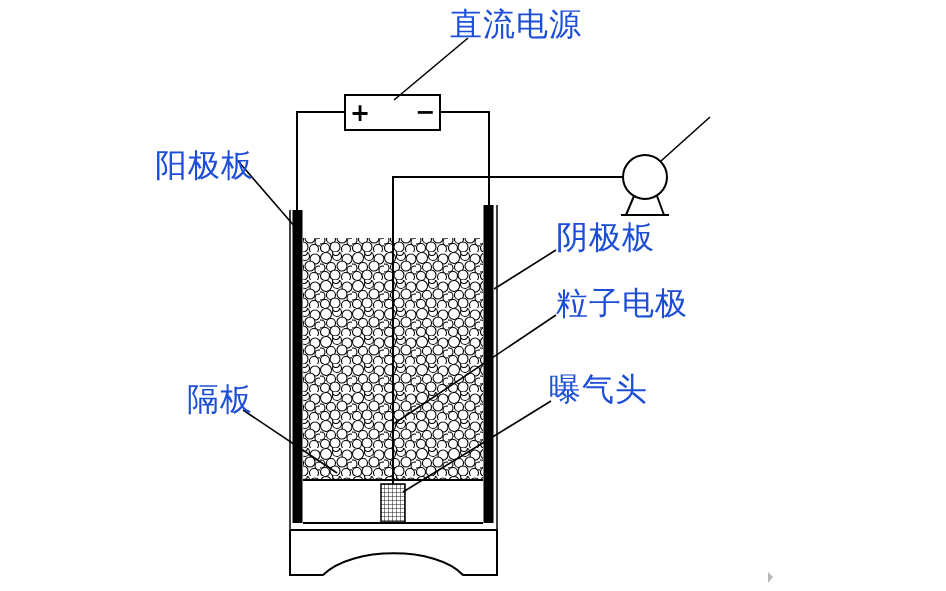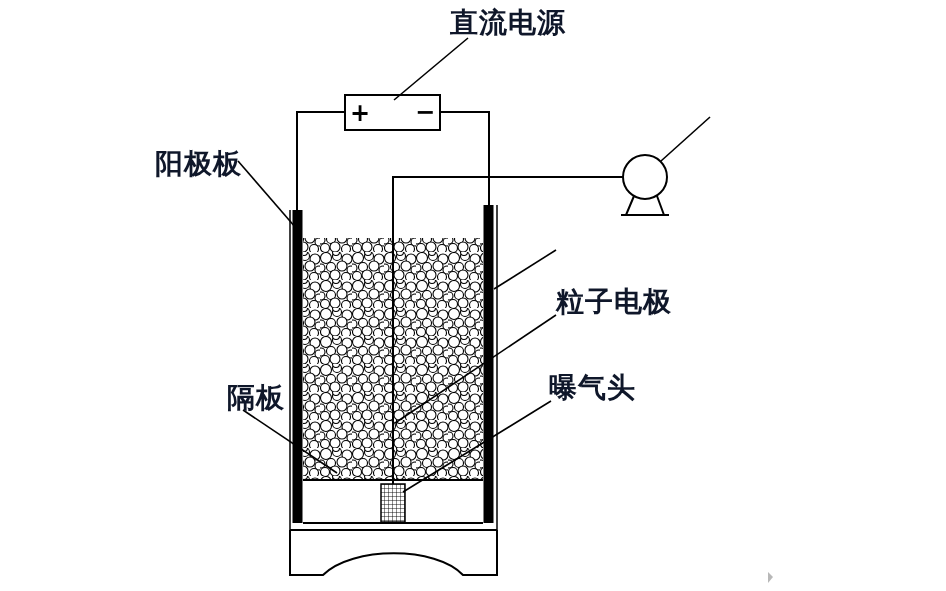--- a/index.html
+++ b/index.html
@@ -19,24 +19,24 @@
   }
   svg.linework {
     position: absolute;
     left: 0; top: 0;
     width: 946px;
     height: 591px;
   }
   .label {
     position: absolute;
     font-family: "DejaVu Sans", "DejaVu Serif", sans-serif;
-    font-weight: bold;
-    font-size: 28px;
+    font-weight: normal;
+    font-size: 32px;
     line-height: 1.05;
-    color: #0f172a;
+    color: #1d4ed8;
     white-space: nowrap;
     letter-spacing: 1px;
   }
   .battery-sign {
     font-family: "DejaVu Sans", sans-serif;
     font-weight: bold;
     font-size: 24px;
   }
   .stray {
     position: absolute;
@@ -115,18 +115,19 @@
       <line x1="238" y1="161" x2="296" y2="228"></line>
       <line x1="556" y1="250" x2="494" y2="289"></line>
       <line x1="556" y1="315" x2="395" y2="423"></line>
       <line x1="551" y1="401" x2="403" y2="492"></line>
       <line x1="243" y1="410" x2="337" y2="473"></line>
     </g>
   </svg>
 
   <div class="label" style="left:450px; top:8px;">直流电源</div>
   <div class="label" style="left:155px; top:133px;margin-top:16px;">阳极板</div>
+  <div class="label" style="left:556px; top:221px;">阴极板</div>
   <div class="label" style="left:556px; top:287px;">粒子电极</div>
   <div class="label" style="left:549px; top:373px;">曝气头</div>
-  <div class="label" style="left:187px; top:383px;margin-left:40px;">隔板</div>
+  <div class="label" style="left:187px; top:383px;">隔板</div>
 
   <div class="stray"></div>
 </div>
 
 </body></html>

